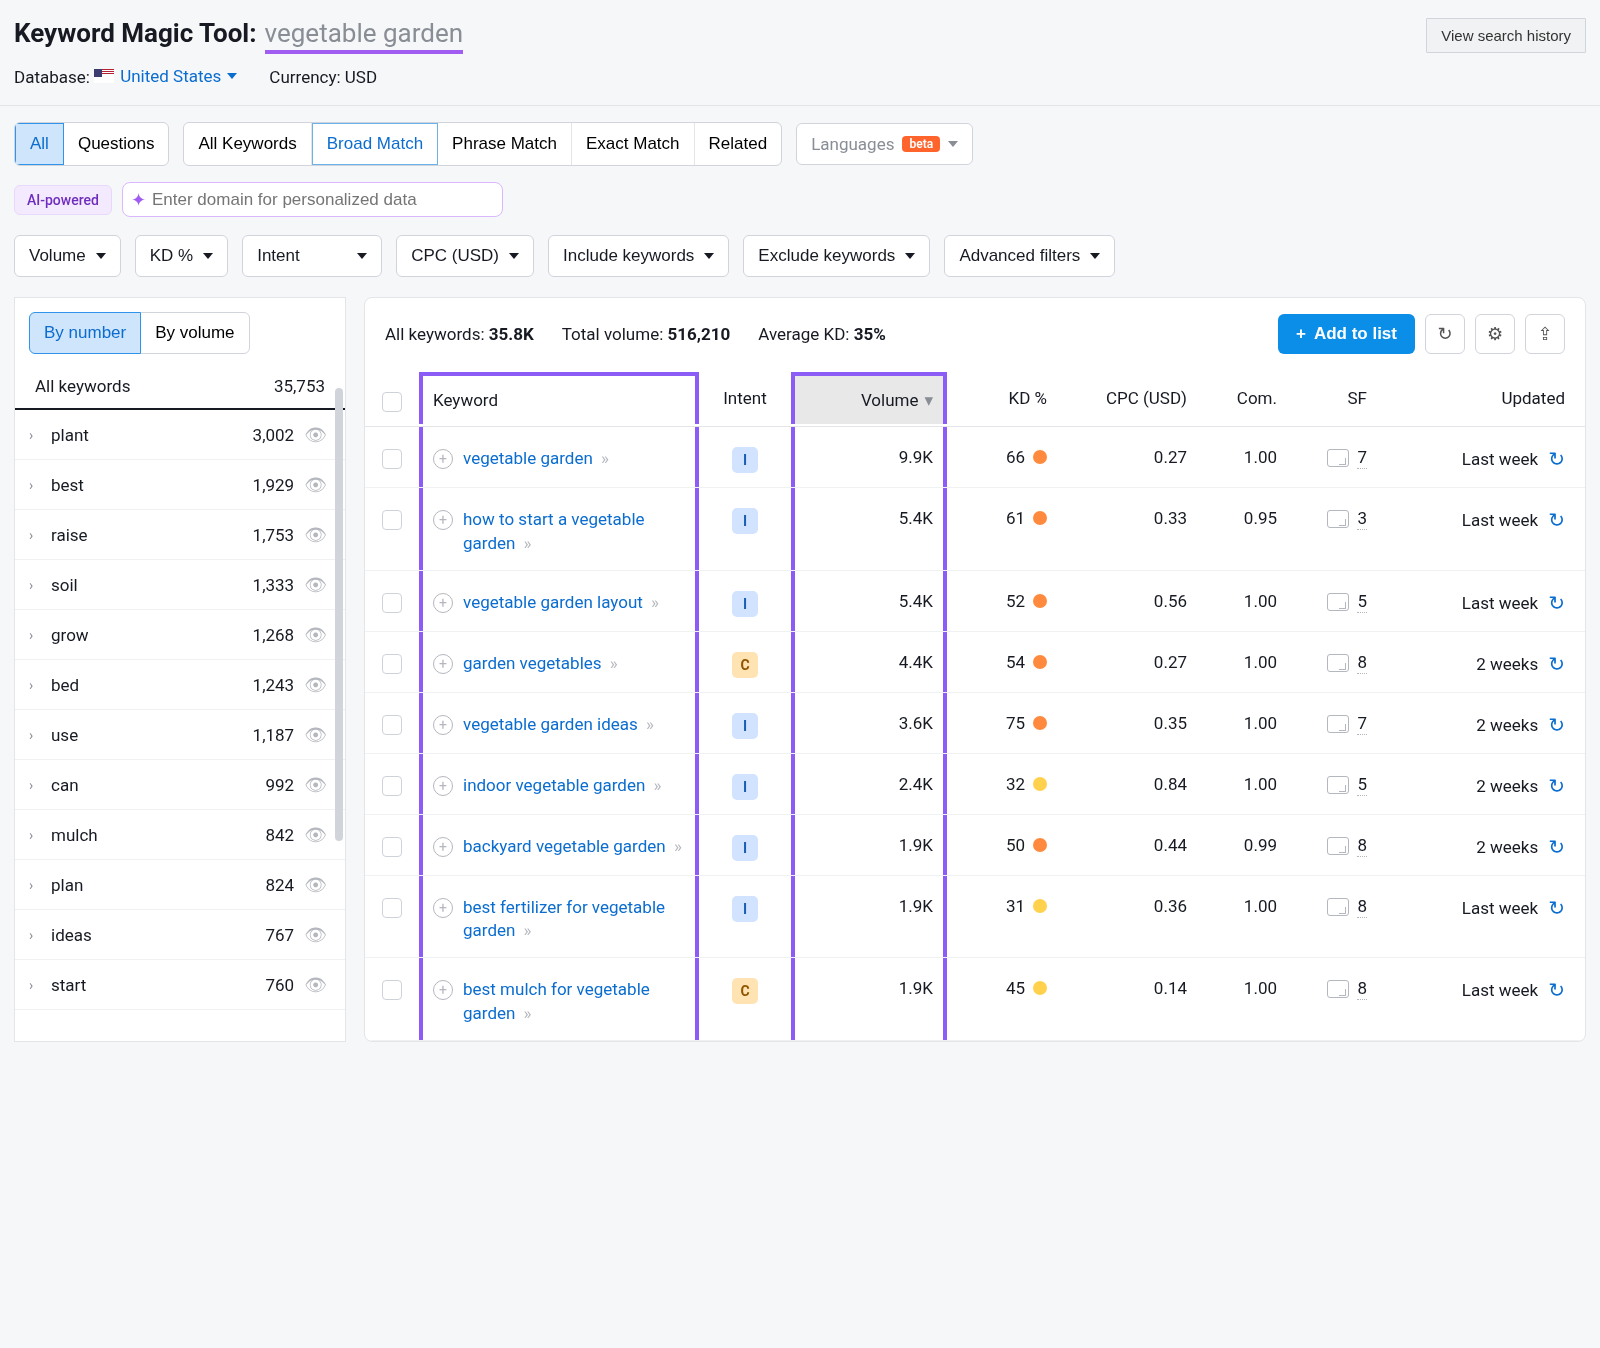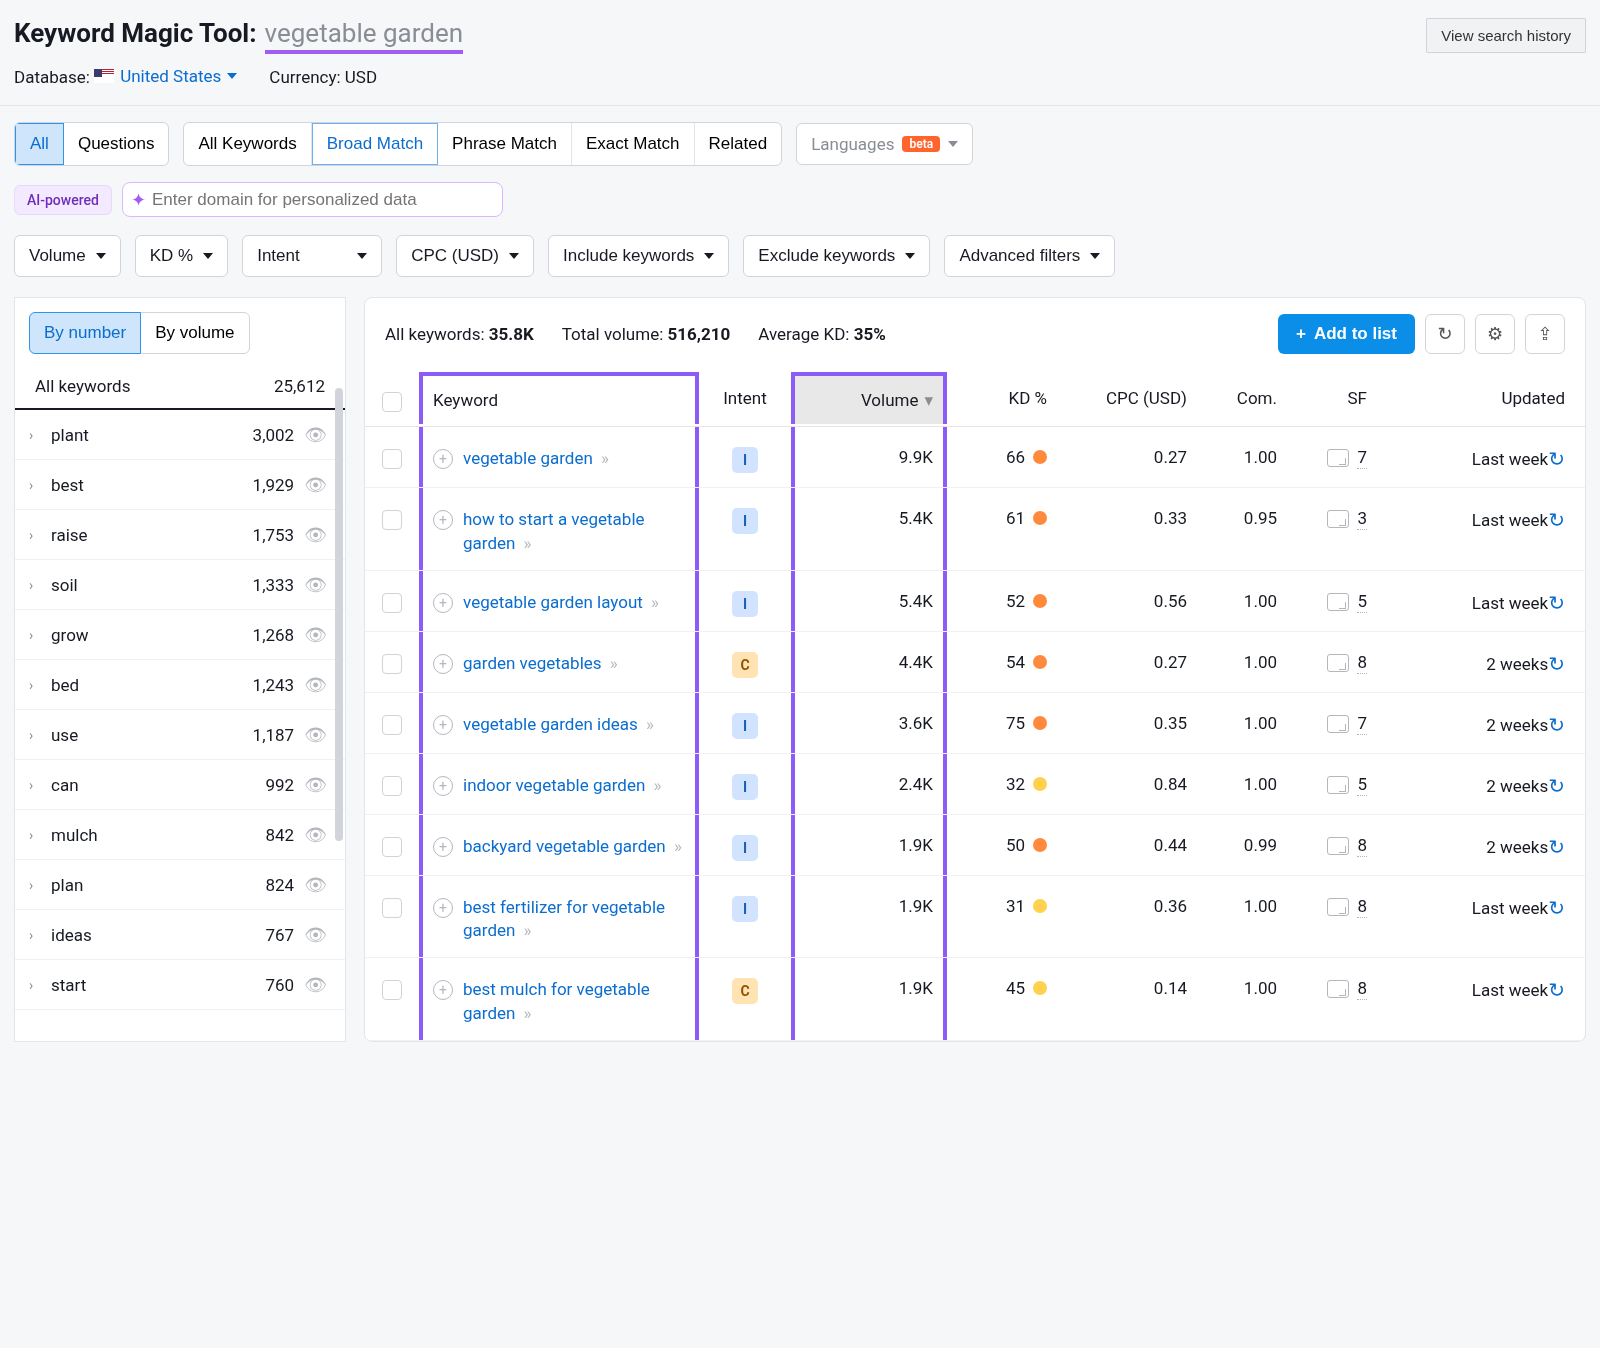--- a/index.html
+++ b/index.html
@@ -111,21 +111,21 @@
 .kd-cell { display:inline-flex; align-items:center; gap:8px; justify-content:flex-end; width:100%; }
 .kd-dot { width:14px; height:14px; border-radius:50%; }
 .dot-orange { background:#ff8a3d; }
 .dot-yellow { background:#ffd14d; }
 
 .sf-cell { display:inline-flex; align-items:center; gap:8px; justify-content:flex-end; width:100%; }
 .serp-icon { width:22px; height:18px; border:1.5px solid #b4b7be; border-radius:3px; position:relative; }
 .serp-icon::after { content:''; position:absolute; bottom:1px; right:2px; width:6px; height:6px; border:1.5px solid #b4b7be; border-top:none; border-left:none; }
 .sf-num { border-bottom: 1px dotted #b4b7be; padding-bottom:1px; }
 
-.updated-cell { display:inline-flex; align-items:center; justify-content:flex-end; width:100%; }
+.updated-cell { display:inline-flex; align-items:center; gap:10px; justify-content:flex-end; width:100%; }
 .refresh-icon { color:#0b6dcf; font-size:20px; cursor:pointer; }
 
 .sort-icon { display:inline-block; margin-left:6px; color:#898d95; }
 
 </style>
 </head>
 <body>
 
 <div class="page">
 
@@ -214,21 +214,21 @@
 
   <div class="main">
 
     <div class="sidebar">
       <div class="sidebar-tabs">
         <button class="side-tab active">By number</button>
         <button class="side-tab">By volume</button>
       </div>
       <div class="sidebar-header">
         <span>All keywords</span>
-        <span class="side-total">25,612</span>
+        <span class="side-total">35,753</span>
       </div>
       <div id="sidebar-items">
           <div class="side-item">
     <span class="chev">›</span>
     <span class="name">plant</span>
     <span class="count">3,002</span>
     <span class="eye-icon">👁</span>
   </div>
           <div class="side-item">
     <span class="chev">›</span>

